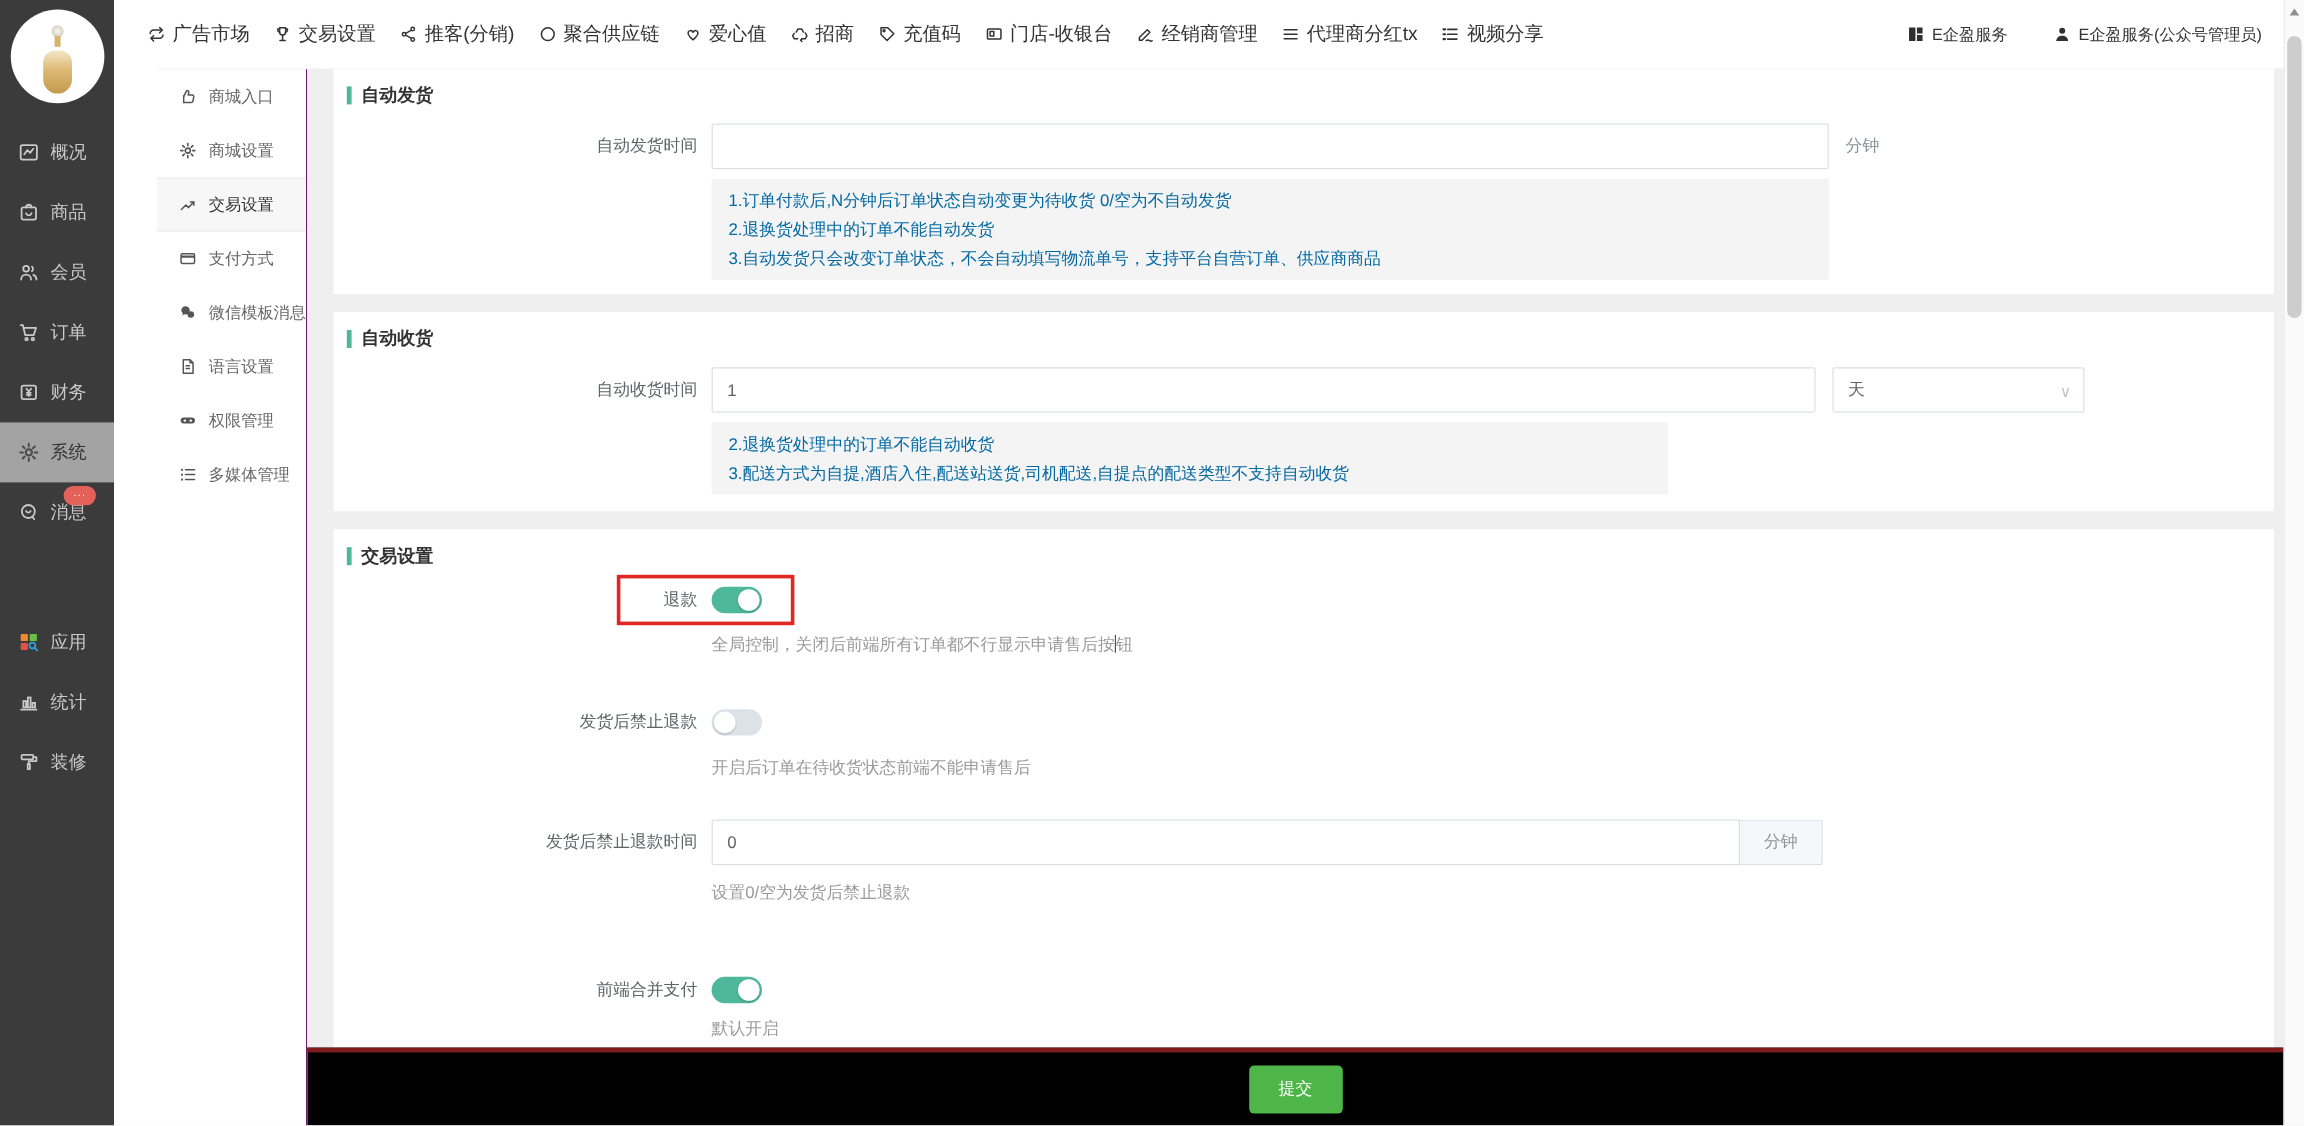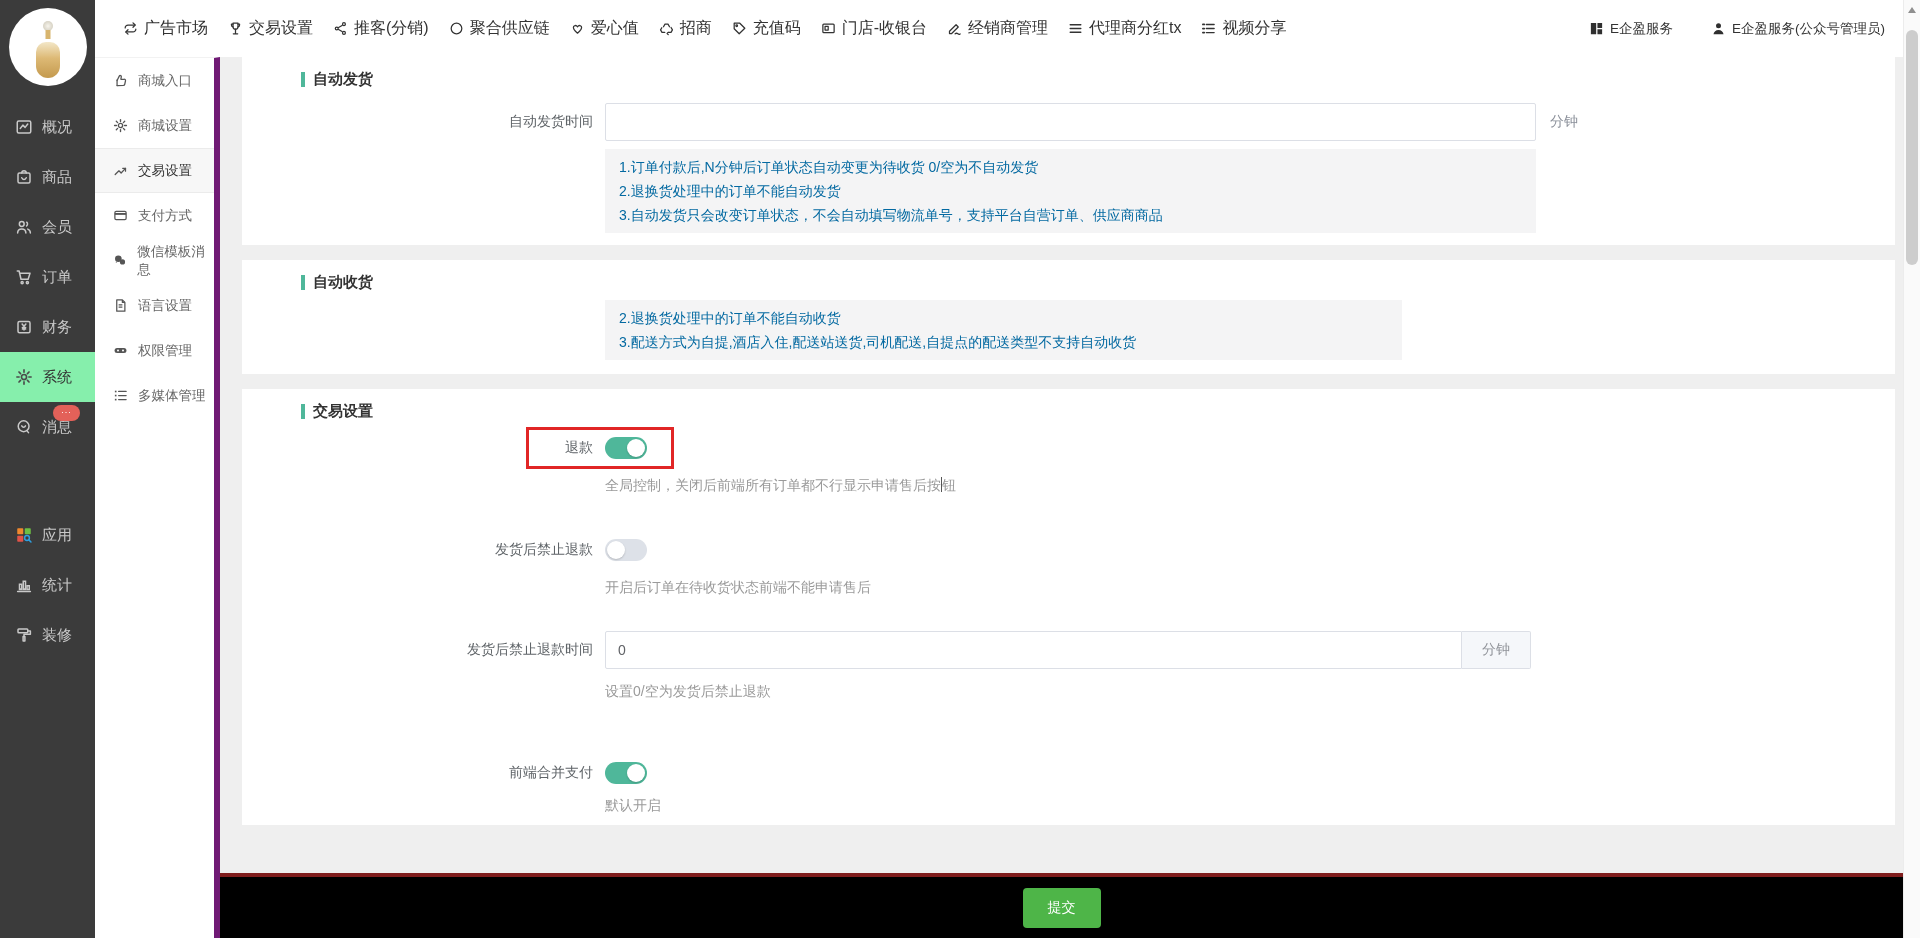--- a/index.html
+++ b/index.html
@@ -9,44 +9,44 @@
   
   .sidebar { width:95px; flex:0 0 95px; background:#3b3b3b; height:100%; }
   .logo { width:78px; height:78px; border-radius:50%; background:#fff; margin:8px auto 0; display:flex; align-items:flex-end; justify-content:center; position:relative; cursor:pointer; }
   .bottle { position:relative; width:26px; height:62px; display:flex; justify-content:center; align-items:flex-end; margin-bottom:8px; }
   .bottle-body { width:24px; height:36px; background:linear-gradient(180deg,#f3e7c8 0%,#ddb975 45%,#c49a4e 100%); border-radius:10px 10px 12px 12px; }
   .bottle-neck { position:absolute; top:14px; left:50%; transform:translateX(-50%); width:5px; height:9px; background:#d8b56e; }
   .bottle-cap  { position:absolute; top:5px;  left:50%; transform:translateX(-50%); width:10px; height:10px; border-radius:50%; background:radial-gradient(#f7f4ec,#c9c4b4); }
   .snav { margin-top:16px; }
   .s-item { height:50px; display:flex; align-items:center; padding-left:15px; gap:9px; color:#c9c9c9; font-size:15px; cursor:pointer; position:relative; }
   .s-item .ic { font-size:18px; color:#c9c9c9; }
-  .s-item.active { background:#86efac; color:#333; }
+  .s-item.active { background:#a3a3a3; color:#333; }
   .s-item.active .ic { color:#4a4a4a; }
   .s-gap { height:58px; }
   .badge { position:absolute; top:3px; left:53px; min-width:27px; height:16px; border-radius:9px; background:#e36159; color:#fff; font-size:9px; line-height:11px; text-align:center; letter-spacing:1px; padding:0 4px; }
 
   
   .right-col { flex:1; display:flex; flex-direction:column; min-width:0; }
   .topbar { height:57px; flex:0 0 57px; background:#fff; display:flex; align-items:center; position:relative; padding-left:28px; }
   .topnav { display:flex; align-items:center; gap:20px; }
   .t-item { display:flex; align-items:center; gap:6px; font-size:16px; color:#333; cursor:pointer; white-space:nowrap; }
   .t-item .ic { font-size:15px; color:#333; }
   .top-right { position:absolute; right:35px; top:0; height:57px; display:flex; gap:38px; }
   .tr-item { display:flex; align-items:center; gap:6px; font-size:13.5px; color:#333; cursor:pointer; white-space:nowrap; }
   .tr-item .ic { font-size:15px; color:#2f2f2f; }
 
   .content-row { flex:1; display:flex; min-height:0; }
-  .submenu { width:125px; flex:0 0 125px; background:#fff; border-right:6px solid #701a75; border-top:1px solid #f2f2f2; }
+  .submenu { width:125px; flex:0 0 125px; background:#fff; border-right:1px solid #701a75; border-top:1px solid #f2f2f2;margin-left:36px; }
   .m-item { height:45px; display:flex; align-items:center; padding-left:18px; gap:10px; font-size:13.5px; color:#666; cursor:pointer; }
   .m-item .ic { font-size:15px; color:#555; }
   .m-item.active { background:#f7f7f7; color:#333; border-top:1px solid #ebebeb; border-bottom:1px solid #ebebeb; }
 
   
   .main { flex:1; background:#efefef; position:relative; overflow:hidden; min-width:0; }
-  .card { background:#fff; margin:0 25px 15px 22px; padding-top:12px;padding-left:48px; }
+  .card { background:#fff; margin:0 25px 15px 22px; padding-top:12px; }
   .section-head { display:flex; align-items:center; gap:8px; padding-left:11px; height:20px; }
   .sbar { width:4px; height:15px; background:#4fb79a; }
   .stitle { font-size:15px; font-weight:bold; color:#333; }
   .frow { display:flex; align-items:center; }
   .flabel { width:315px; padding-right:12px; text-align:right; font-size:14px; color:#5f6468; flex:0 0 315px; }
   .tinput { height:38px; border:1px solid #dcdfe6; border-radius:2px; padding:0 12px; font-size:14px; color:#606266; outline:none; background:#fff; }
   .w1 { width:931px; } .w2 { width:920px; } .w3 { width:857px; border-radius:2px 0 0 2px; }
   .suffix { margin-left:14px; font-size:14px; color:#8a8f99; }
   .addon { width:69px; height:38px; background:#f5f7fa; border:1px solid #dcdfe6; border-left:none; border-radius:0 2px 2px 0; display:flex; align-items:center; justify-content:center; font-size:14px; color:#909399; }
   .selbox { width:210px; height:38px; margin-left:14px; border:1px solid #dcdfe6; border-radius:2px; display:flex; align-items:center; padding:0 12px; font-size:14px; color:#606266; position:relative; cursor:pointer; background:#fff; }
@@ -376,20 +376,28 @@
             <div>2.退换货处理中的订单不能自动发货</div>
             <div>3.自动发货只会改变订单状态，不会自动填写物流单号，支持平台自营订单、供应商商品</div>
           </div>
         </section>
 
         <section class="card c2">
           <div class="section-head">
             <span class="sbar"></span>
             <span class="stitle">自动收货</span>
           </div>
+          <div class="frow">
+            <label class="flabel">自动收货时间</label>
+            <input class="tinput w2" type="text" value="1" style="">
+            <div class="selbox">
+              <span>天</span>
+              <span class="chev">∨</span>
+            </div>
+          </div>
           <div class="notes nw2">
             <div>2.退换货处理中的订单不能自动收货</div>
             <div>3.配送方式为自提,酒店入住,配送站送货,司机配送,自提点的配送类型不支持自动收货</div>
           </div>
         </section>
 
         <section class="card c3">
           <div class="section-head">
             <span class="sbar"></span>
             <span class="stitle">交易设置</span>

